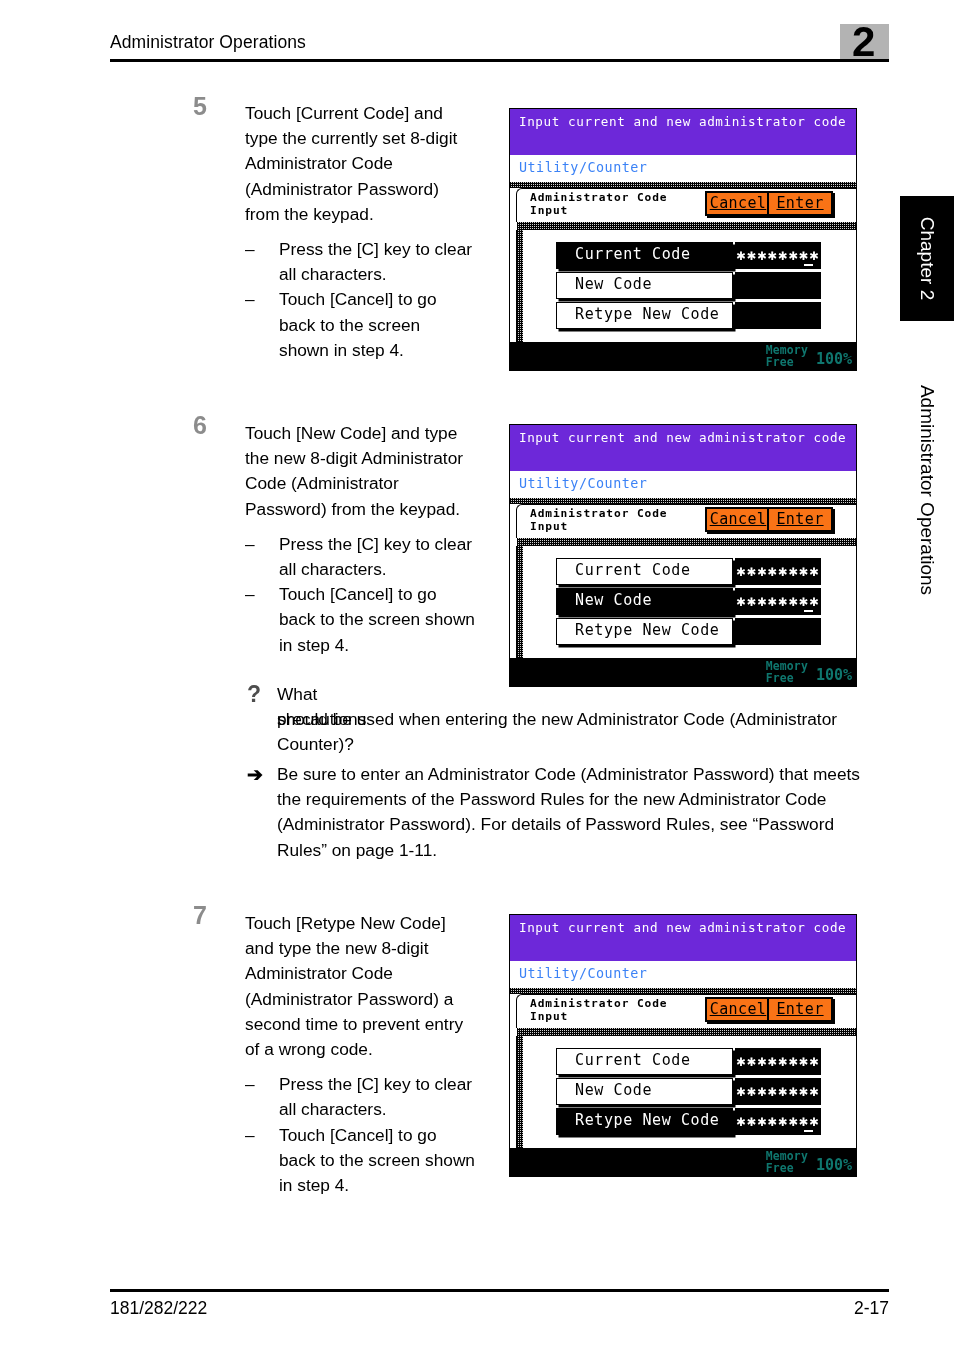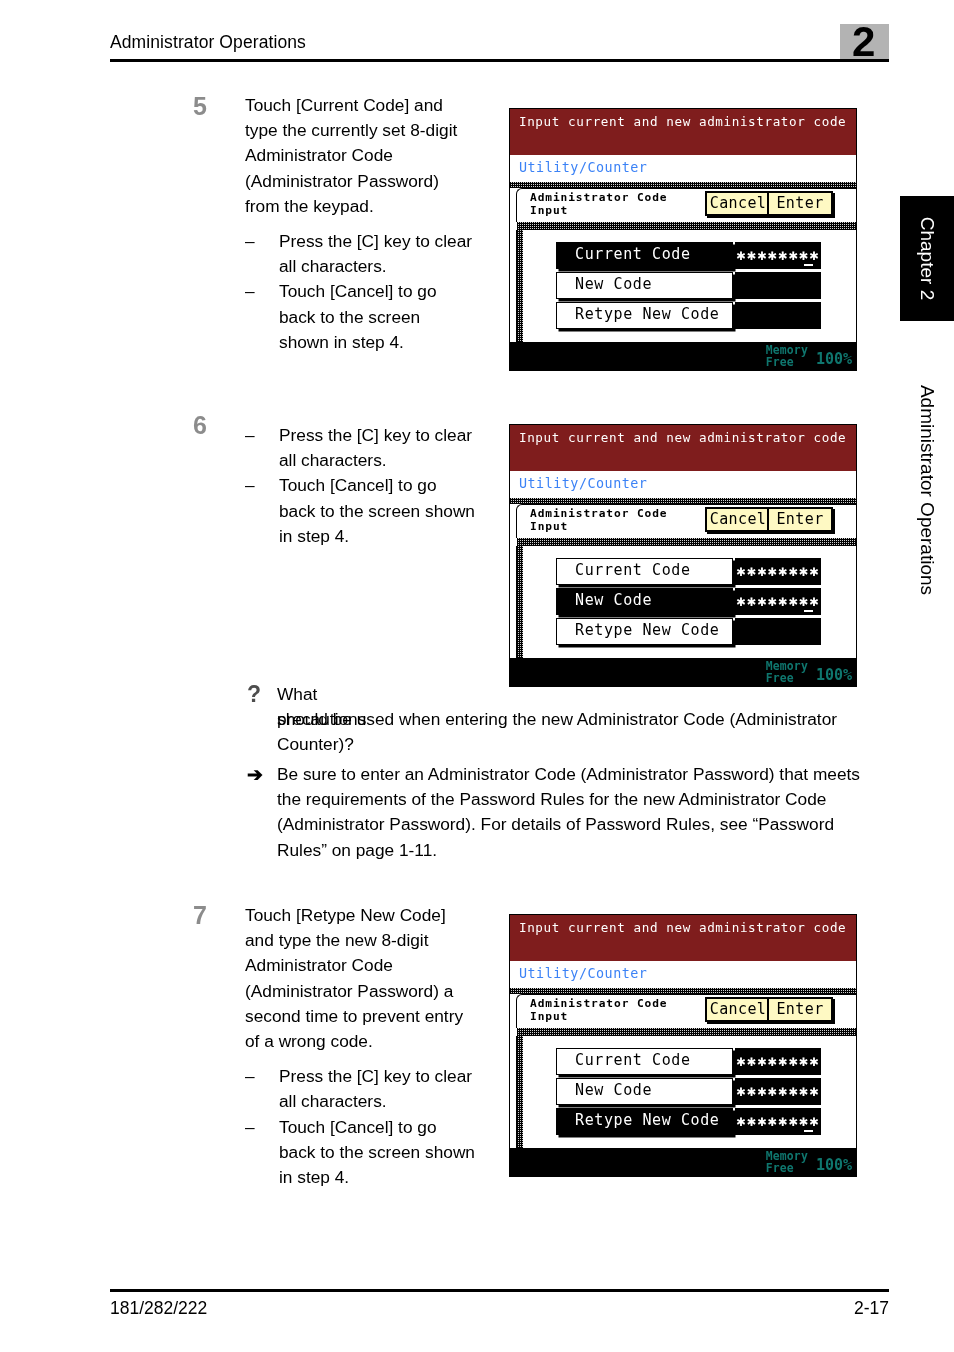--- a/index.html
+++ b/index.html
@@ -64,21 +64,21 @@
   .ftr-right { position: absolute; left: 689px; top: 1298px; width: 200px;
                font-size: 17.5px; text-align: right; }
 
   
   .step-num {
     position: absolute; width: 40px; text-align: left;
     font-size: 25px; font-weight: bold; color: #8c8c8c;
   }
   .step-body {
     position: absolute; left: 245px; width: 228px;
-    font-size: 17.3px; line-height: 25.2px;
+    font-size: 17.3px; line-height: 25.2px; margin-top: 8px;
   }
   .sub-list { margin-top: 10px; }
   .sub-item {
     position: relative; padding-left: 34px;
     font-size: 17.3px; line-height: 25.2px;
   }
   .sub-item .dash {
     position: absolute; left: 0; top: 0;
   }
 
@@ -95,21 +95,21 @@
 
   
   .lcd {
     position: absolute; width: 348px; height: 263px;
     background: #ffffff; border: 1.5px solid #000;
     font-family: "DejaVu Sans Mono", monospace;
     overflow: hidden;
   }
   .lcd-title {
     position: absolute; left: 0; top: 0; width: 100%; height: 46px;
-    background: #7f1d1d; color: #fff;
+    background: #6d28d9; color: #fff;
     font-size: 12.6px; line-height: 18px; letter-spacing: .6px;
     padding: 4px 0 0 9px;
   }
   .lcd-sub {
     position: absolute; left: 0; top: 46px; width: 100%; height: 27px;
     background: #fff; color: #3b82f6;
     font-size: 13.4px; line-height: 26px; letter-spacing: .5px;
     padding-left: 9px;
   }
   .lcd-hatch-top {
@@ -124,24 +124,25 @@
     background: #fff; border-top: 1.5px solid #000; border-left: 1.5px solid #000;
     border-top-left-radius: 6px;
   }
   .lcd-card-label {
     position: absolute; left: 13px; top: 3px;
     font-size: 11.2px; font-weight: bold; line-height: 12.5px;
     letter-spacing: .9px; white-space: pre-line;
   }
   .lcd-btn {
     position: absolute; top: 2px; height: 25px;
-    background: #fef9c3; border: 2px solid #000;
+    background: #f97316; border: 2px solid #000;
     font-size: 15px; line-height: 21px; text-align: center;
     letter-spacing: .4px;
     box-shadow: 2px 2px 0 #000;
+    text-decoration: underline;
   }
   .lcd-btn.cancel { left: 188px; width: 66px; }
   .lcd-btn.enter  { left: 250px; width: 66px; }
   .lcd-card-hatch {
     position: absolute; left: 0; bottom: -8px; width: 100%; height: 8px;
     background-image:
       repeating-linear-gradient(90deg,#000 0 1px,transparent 1px 2px),
       repeating-linear-gradient(0deg,#000 0 1px,transparent 1px 2px);
     background-color: #cfcfcf;
   }
@@ -216,20 +217,21 @@
       </div>
       <div class="sub-item">
         <span class="dash">–</span>
         <span>Touch [Cancel] to go back to the screen shown in step 4.</span>
       </div>
     </div>
   </div>
 
   <div class="step-num" style="left:193px; top:411px;">6</div>
   <div class="step-body" style="top:413px; width:232px;">
+    <div>Touch [New Code] and type the new 8-digit Administrator Code (Administrator Password) from the keypad.</div>
     <div class="sub-list">
       <div class="sub-item">
         <span class="dash">–</span>
         <span>Press the [C] key to clear all characters.</span>
       </div>
       <div class="sub-item">
         <span class="dash">–</span>
         <span>Touch [Cancel] to go back to the screen shown in step 4.</span>
       </div>
     </div>

